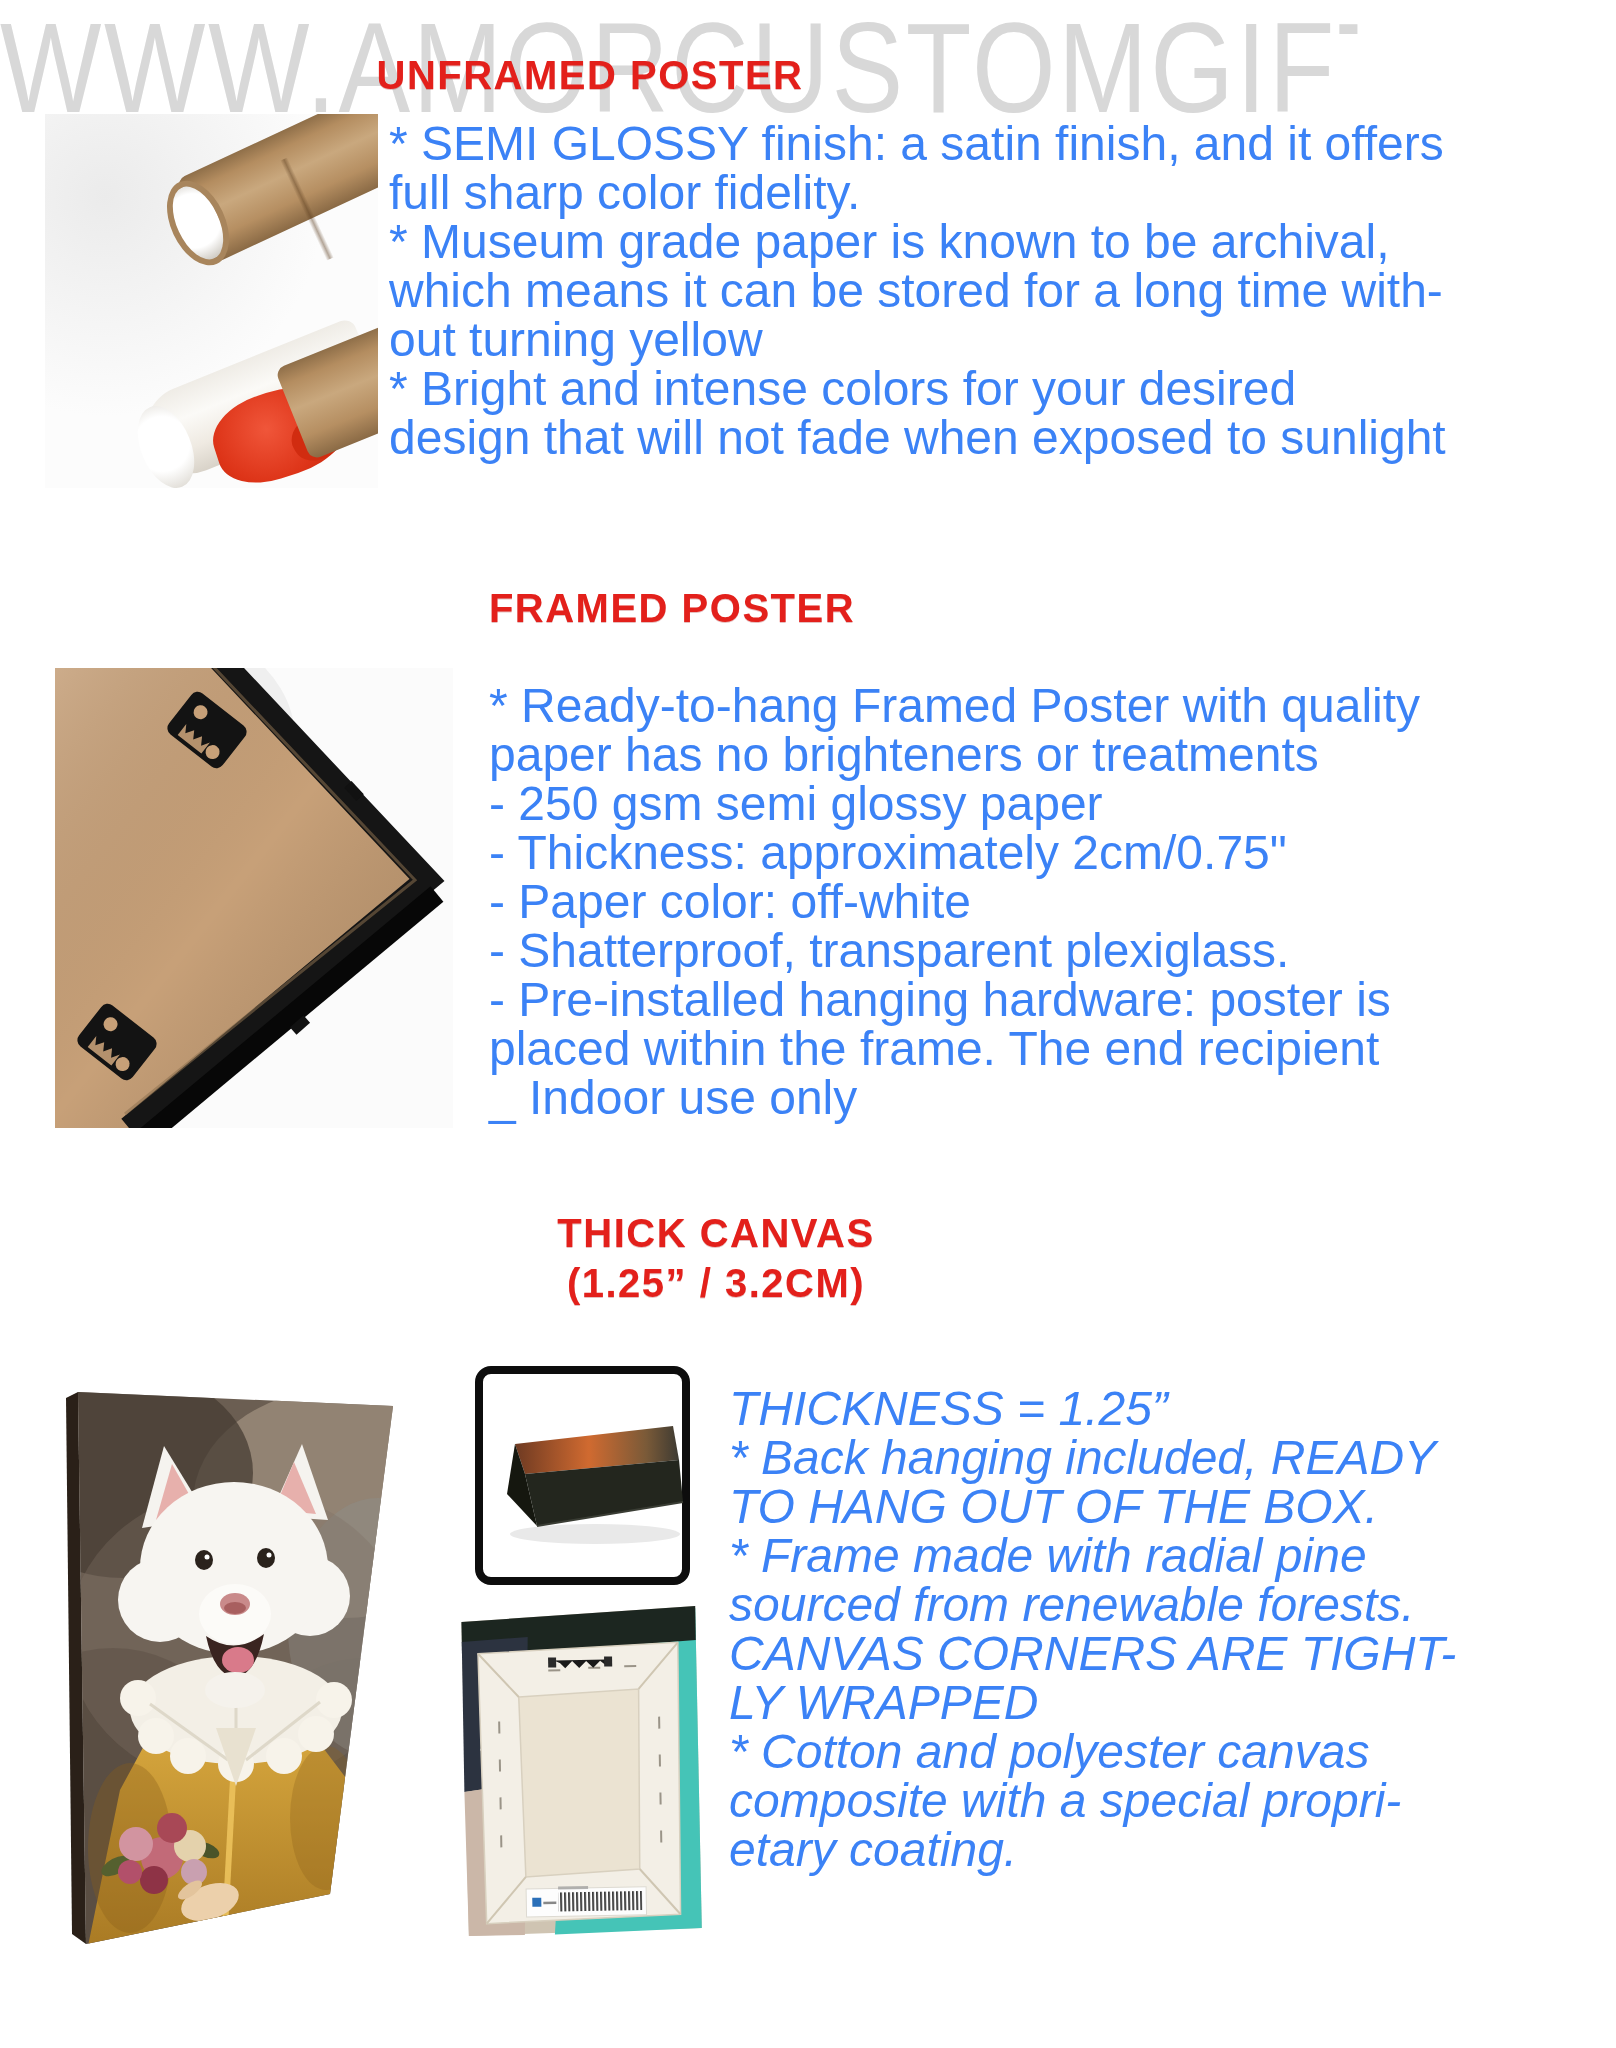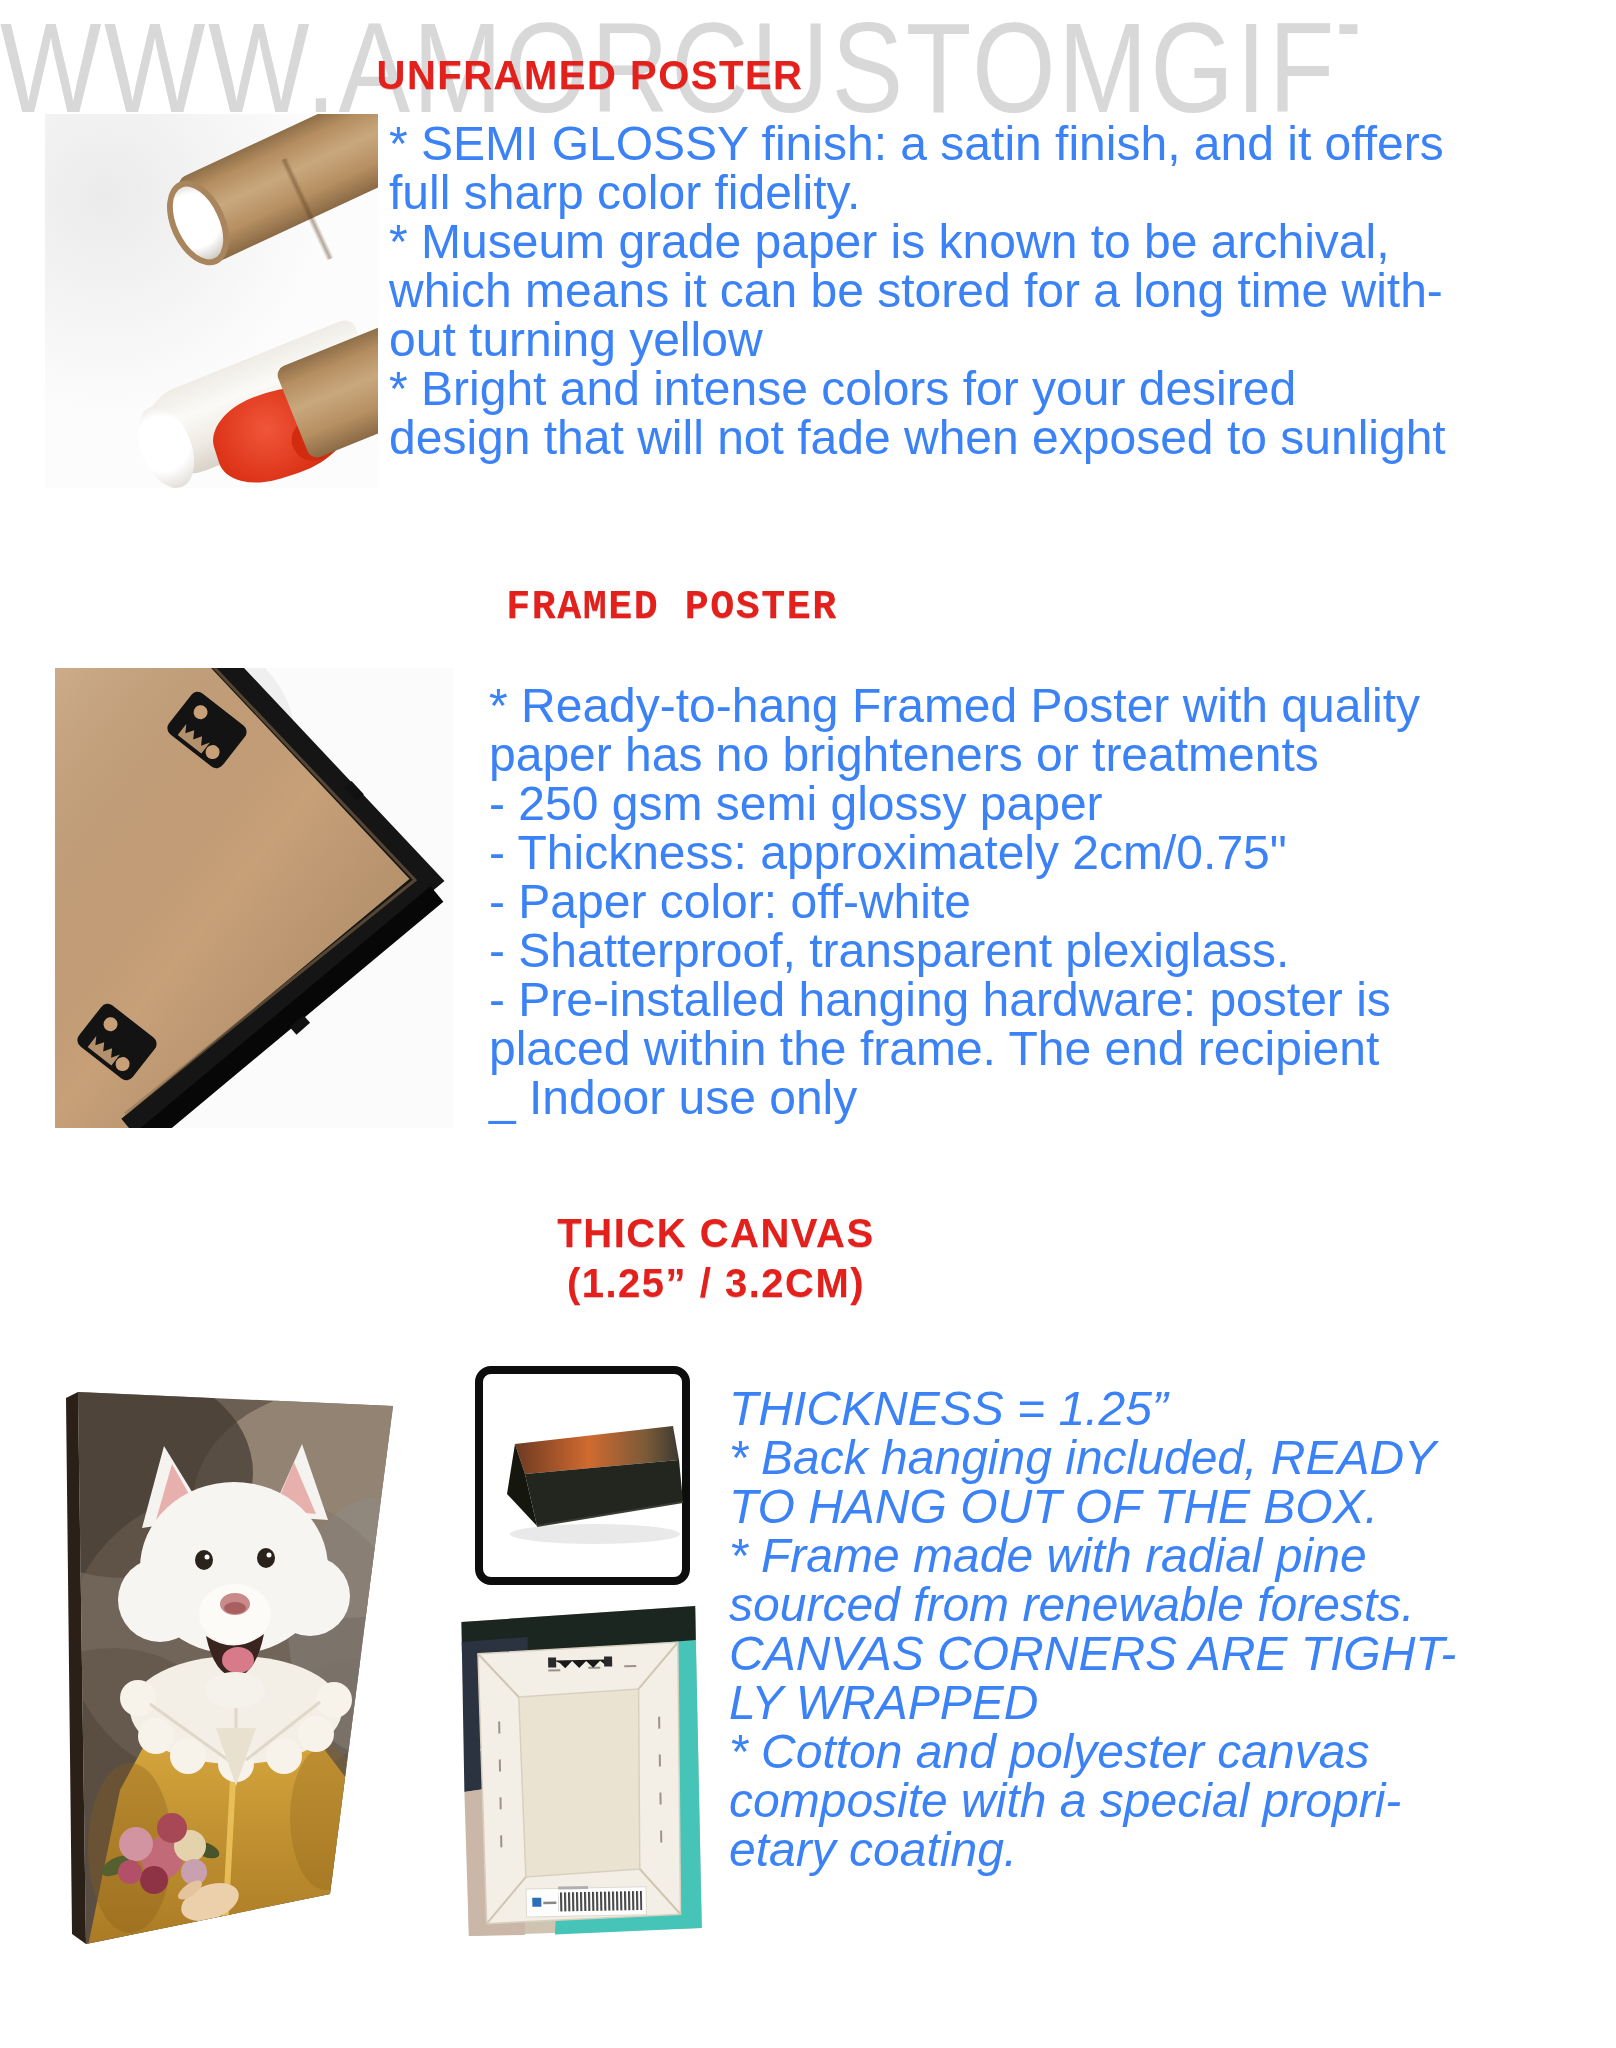--- a/index.html
+++ b/index.html
@@ -9,21 +9,21 @@
   
   .watermark{position:absolute;top:-6px;left:0;width:1616px;white-space:nowrap;overflow:hidden;
     font-size:128px;letter-spacing:3px;color:#d8d8d8;font-weight:400;
     transform:scaleX(.84);transform-origin:left top;}
 
   
   .red-head{position:absolute;text-align:center;color:#e3201b;font-weight:800;
     font-size:40px;letter-spacing:1.5px;line-height:50px;
     text-shadow:0 1px 0 rgba(150,0,0,.25);}
   #head1{left:330px;top:50px;width:520px;}
-  #head2{left:412px;top:583px;width:520px;font-family:Liberation Mono, monospace;}
+  #head2{left:412px;top:583px;width:520px;}
   #head3{left:456px;top:1208px;width:520px;}
 
   
   .tblock{position:absolute;font-size:48px;line-height:49px;color:#3b82f6;}
   .tblock div{white-space:nowrap;}
   #text1{left:389px;top:119px;}
   #text2{left:489px;top:681px;}
   #text3{left:729px;top:1384px;font-style:italic;}
 
   

